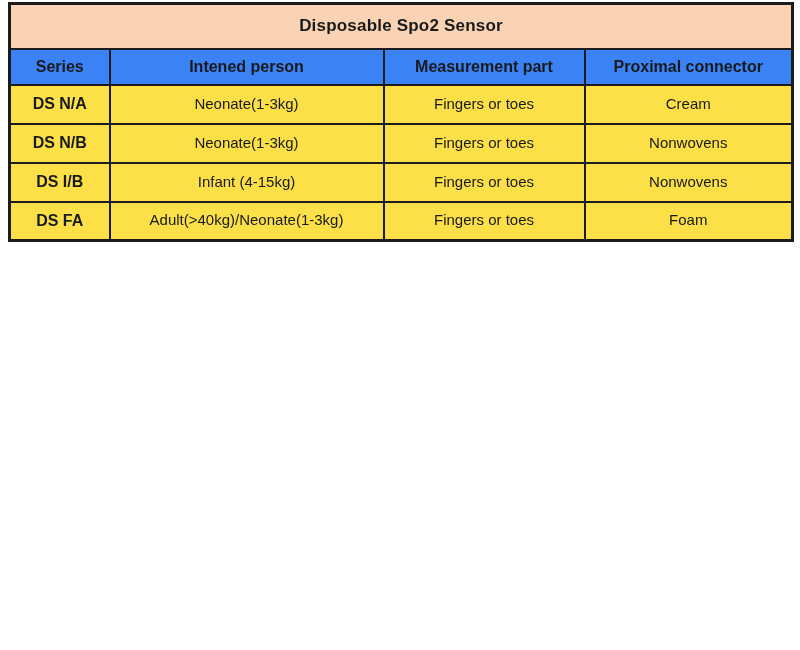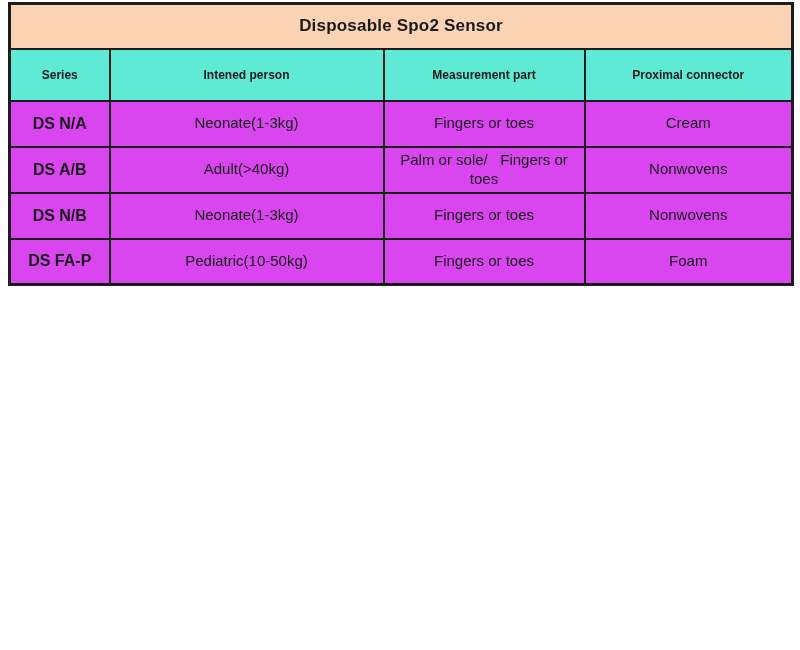--- a/index.html
+++ b/index.html
@@ -42,28 +42,28 @@
     overflow: hidden;
   }
   tr.title-row th {
     height: 45px;
     background: #f9d3b4;
     font-size: 17px;
     font-weight: bold;
     letter-spacing: 0.2px;
   }
   tr.header-row th {
-    height: 52px;
-    background: #5eead4;
-    font-size: 12px;
+    height: 36px;
+    background: #3b82f6;
+    font-size: 16px;
     font-weight: bold;
   }
   tr.data-row td {
-    height: 46px;
-    background: #d946ef;
+    height: 39px;
+    background: #fde047;
     font-size: 15px;
     font-weight: normal;
     line-height: 1.25;
   }
   tr.data-row td.series-cell {
     font-weight: bold;
     font-size: 16px;
   }
   tr.data-row td.part-cell {
     white-space: pre-wrap;
@@ -93,32 +93,32 @@
       </tr>
     </thead>
     <tbody>
       <tr class="data-row">
         <td class="series-cell">DS N/A</td>
         <td>Neonate(1-3kg)</td>
         <td class="part-cell">Fingers or toes</td>
         <td>Cream</td>
       </tr>
       <tr class="data-row">
-        <td class="series-cell">DS A/B</td>
-        <td>Adult(&gt;40kg)</td>
-        <td class="part-cell">Palm or sole/   Fingers or toes</td>
-        <td>Nonwovens</td>
-      </tr>
-      <tr class="data-row">
         <td class="series-cell">DS N/B</td>
         <td>Neonate(1-3kg)</td>
         <td class="part-cell">Fingers or toes</td>
         <td>Nonwovens</td>
       </tr>
       <tr class="data-row">
-        <td class="series-cell">DS FA-P</td>
-        <td>Pediatric(10-50kg)</td>
+        <td class="series-cell">DS I/B</td>
+        <td>Infant (4-15kg)</td>
+        <td class="part-cell">Fingers or toes</td>
+        <td>Nonwovens</td>
+      </tr>
+      <tr class="data-row">
+        <td class="series-cell">DS FA</td>
+        <td>Adult(&gt;40kg)/Neonate(1-3kg)</td>
         <td class="part-cell">Fingers or toes</td>
         <td>Foam</td>
       </tr>
     </tbody>
   </table>
 </div>
 
 </body></html>

